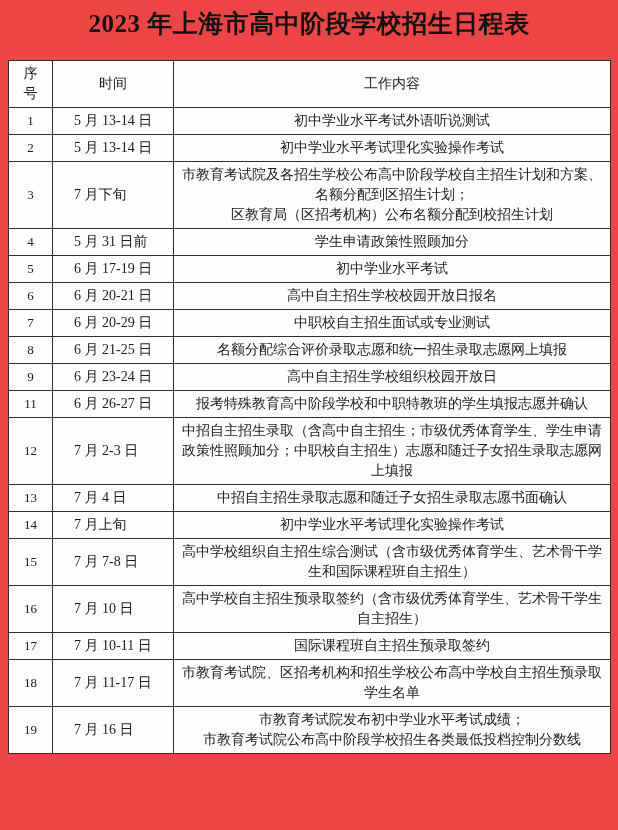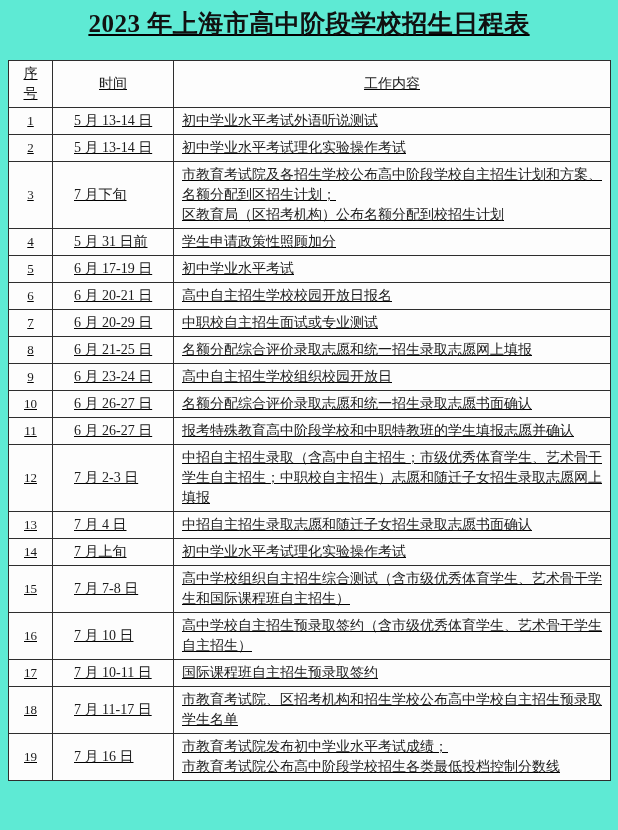--- a/index.html
+++ b/index.html
@@ -4,24 +4,23 @@
 <style>
   html, body { margin: 0; padding: 0; }
   body {
     font-family: "Liberation Serif", "DejaVu Serif", serif;
     background: #ffffff;
   }
   .page {
     position: relative;
     width: 618px;
     height: 830px;
-    background: #5eead4;
+    background: #ef4444;
     overflow: hidden;
     box-sizing: border-box;
-    text-decoration: underline;
   }
   .doc-title {
     text-align: center;
     font-weight: bold;
     font-size: 25px;
     color: #111111;
     padding-top: 9px;
     letter-spacing: 0.5px;
     line-height: 1.2;
   }
@@ -52,21 +51,21 @@
   }
   td.cell-no {
     text-align: center;
     font-size: 13px;
   }
   td.cell-time {
     text-align: left;
     padding-left: 21px;
   }
   td.cell-content {
-    text-align: left;
+    text-align: center;
     white-space: pre-line;
   }
 </style>
 </head>
 <body>
 
 <div class="page">
   <div class="doc-title">2023 年上海市高中阶段学校招生日程表</div>
 
   <table class="schedule">
@@ -124,33 +123,28 @@
           <td class="cell-no">8</td>
           <td class="cell-time">6 月 21-25 日</td>
           <td class="cell-content">名额分配综合评价录取志愿和统一招生录取志愿网上填报</td>
         </tr>
         <tr>
           <td class="cell-no">9</td>
           <td class="cell-time">6 月 23-24 日</td>
           <td class="cell-content">高中自主招生学校组织校园开放日</td>
         </tr>
         <tr>
-          <td class="cell-no">10</td>
-          <td class="cell-time">6 月 26-27 日</td>
-          <td class="cell-content">名额分配综合评价录取志愿和统一招生录取志愿书面确认</td>
-        </tr>
-        <tr>
           <td class="cell-no">11</td>
           <td class="cell-time">6 月 26-27 日</td>
           <td class="cell-content">报考特殊教育高中阶段学校和中职特教班的学生填报志愿并确认</td>
         </tr>
         <tr>
           <td class="cell-no">12</td>
           <td class="cell-time">7 月 2-3 日</td>
-          <td class="cell-content">中招自主招生录取（含高中自主招生；市级优秀体育学生、艺术骨干学生自主招生；中职校自主招生）志愿和随迁子女招生录取志愿网上填报</td>
+          <td class="cell-content">中招自主招生录取（含高中自主招生；市级优秀体育学生、学生申请政策性照顾加分；中职校自主招生）志愿和随迁子女招生录取志愿网上填报</td>
         </tr>
         <tr>
           <td class="cell-no">13</td>
           <td class="cell-time">7 月 4 日</td>
           <td class="cell-content">中招自主招生录取志愿和随迁子女招生录取志愿书面确认</td>
         </tr>
         <tr>
           <td class="cell-no">14</td>
           <td class="cell-time">7 月上旬</td>
           <td class="cell-content">初中学业水平考试理化实验操作考试</td>

